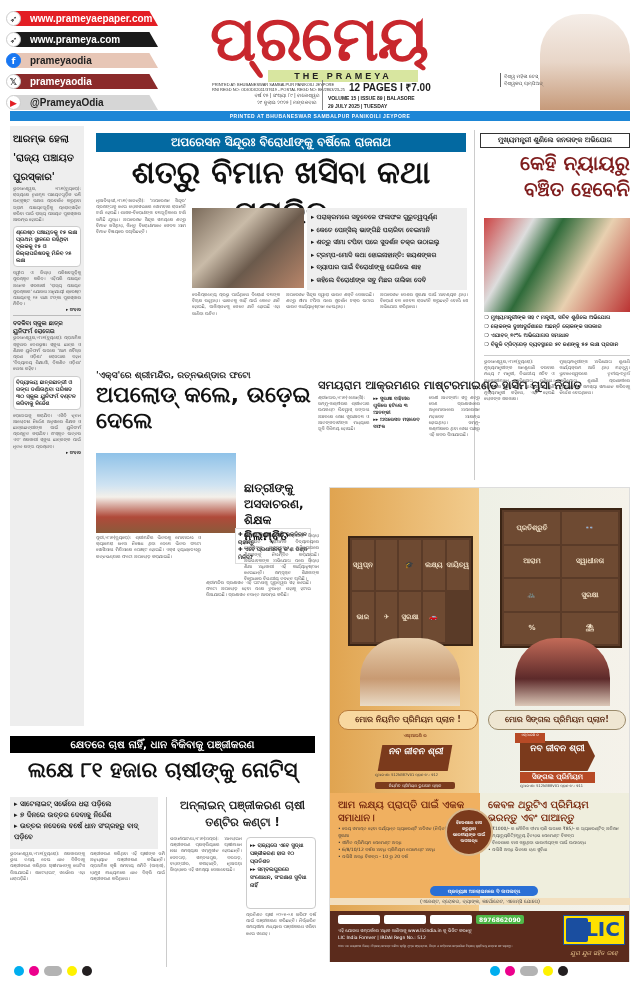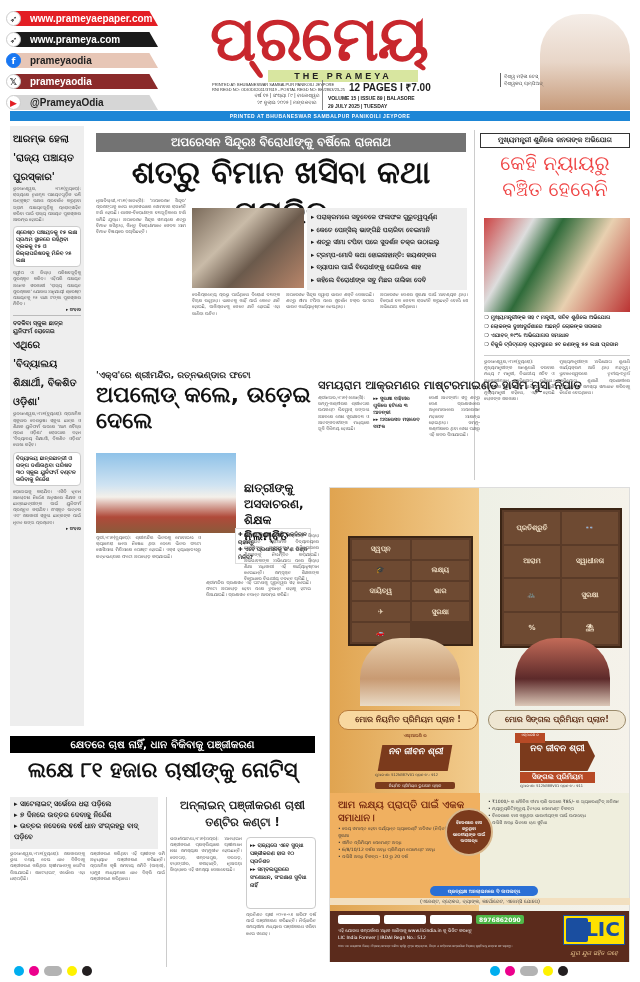--- a/index.html
+++ b/index.html
@@ -26,33 +26,33 @@
 
   
   .left-col { position: absolute; left: 10px; top: 126px; width: 74px; height: 600px; background: #eeeeee; padding: 3px; }
   .left-col h3 { font-size: 10px; line-height: 19px; font-weight: bold; color: #111; }
   .body-txt { font-size: 4.5px; line-height: 6.2px; color: #444; text-align: justify; }
   .callout { border: 1px solid #ccc; border-radius: 4px; background: #fff; padding: 2px; margin: 3px 0; font-size: 5.5px; line-height: 7px; font-weight: bold; }
   .kicker { font-size: 6px; line-height: 8px; font-weight: bold; margin-top: 3px; }
   .sep { border-top: 1px solid #bbb; margin: 3px 0; }
 
   
-  .red-strap { position: absolute; left: 96px; top: 133px; width: 370px; height: 19px; background: #737373; color: #fff; font-size: 12px; font-weight: bold; line-height: 19px; text-align: center; }
+  .red-strap { position: absolute; left: 96px; top: 133px; width: 370px; height: 19px; background: #0369a1; color: #fff; font-size: 12px; font-weight: bold; line-height: 19px; text-align: center; }
   .lead-head { position: absolute; left: 96px; top: 152px; width: 370px; height: 40px; font-size: 31px; font-weight: bold; line-height: 40px; text-align: center; color: #111; }
   .lead-body-1 { position: absolute; left: 96px; top: 198px; width: 90px; height: 168px; }
   .lead-photo { position: absolute; left: 192px; top: 208px; width: 112px; height: 80px; background: linear-gradient(135deg, #7a6a5a 0%, #c9bba8 35%, #6b5a4c 60%, #b9866a 100%); }
   .lead-bullets { position: absolute; left: 307px; top: 208px; width: 160px; height: 82px; background: #eeeeee; padding: 3px 4px; }
   .lead-bullets li { list-style: none; font-size: 6.5px; line-height: 12.5px; font-weight: bold; }
   .lead-bullets li:before { content: "▸ "; }
   .lead-cols { position: absolute; left: 192px; top: 292px; width: 276px; height: 75px; display: flex; gap: 6px; }
   .lead-cols .body-txt { flex: 1; }
 
   
   .cm-strap { position: absolute; left: 480px; top: 133px; width: 150px; height: 15px; border: 1.5px solid #333; font-size: 7px; font-weight: bold; text-align: center; line-height: 12px; }
-  .cm-head { position: absolute; left: 480px; top: 150px; width: 150px; font-size: 20px; line-height: 26px; font-weight: normal; text-align: center; color: #ef4444; }
+  .cm-head { position: absolute; left: 480px; top: 150px; width: 150px; font-size: 20px; line-height: 26px; font-weight: bold; text-align: right; color: #7f1d1d; }
   .cm-photo { position: absolute; left: 484px; top: 218px; width: 146px; height: 94px; background: linear-gradient(120deg, #c44 0%, #ddd 25%, #2f6b3a 40%, #e8d0b0 65%, #b33 100%); }
   .cm-bullets { position: absolute; left: 484px; top: 313px; width: 146px; }
   .cm-bullets li { list-style: none; font-size: 5.5px; line-height: 9px; font-weight: bold; }
   .cm-bullets li:before { content: "❍ "; }
   .cm-cols { position: absolute; left: 484px; top: 355px; width: 146px; height: 122px; display: flex; gap: 5px; border-top: 1px solid #ccc; padding-top: 3px; }
   .cm-cols .body-txt { flex: 1; }
 
   
   .temple-kicker { position: absolute; left: 96px; top: 370px; width: 215px; font-size: 9px; font-weight: bold; }
   .temple-head { position: absolute; left: 96px; top: 382px; width: 215px; font-size: 22px; line-height: 26px; font-weight: bold; color: #111; }
@@ -72,21 +72,21 @@
 
   
   .stud-head { position: absolute; left: 244px; top: 480px; width: 75px; font-size: 12px; line-height: 16px; font-weight: bold; color: #111; }
   .stud-body { position: absolute; left: 244px; top: 533px; width: 75px; height: 190px; }
 
   
   .ad { position: absolute; left: 329px; top: 487px; width: 301px; height: 475px; background: linear-gradient(90deg, #e0a450 0%, #f2cc8e 50%, #eef0e6 50%, #f5f2ea 100%); border: 1px solid #ddd; }
   .ad .left-title { position: absolute; left: 18px; top: 12px; width: 120px; font-size: 12px; line-height: 15px; font-weight: bold; color: #fff; text-align: center; }
   .ad .shelf { position: absolute; background: #5a3b28; border: 2px solid #3b2515; display: grid; gap: 2px; padding: 2px; }
   .ad .shelf div { background: #6e4a32; color: #f1e0c6; font-size: 7px; font-weight: bold; display: flex; align-items: center; justify-content: center; }
-  .ad .shelf-l { left: 18px; top: 48px; width: 125px; height: 110px; grid-template-columns: 1fr 1fr; }
+  .ad .shelf-l { left: 18px; top: 48px; width: 125px; height: 110px; grid-template-columns: 1fr 1fr 1fr 1fr 1fr; }
   .ad .shelf-r { left: 170px; top: 20px; width: 122px; height: 140px; grid-template-columns: 1fr 1fr; }
   .ad .family { position: absolute; left: 30px; top: 150px; width: 100px; height: 68px; background: linear-gradient(180deg, #e8cfae 0%, #c89a72 60%, #eadbc6 100%); border-radius: 40px 40px 0 0; }
   .ad .couple { position: absolute; left: 185px; top: 150px; width: 95px; height: 68px; background: linear-gradient(180deg, #c36b58 0%, #5d2a2a 60%, #dcc8b8 100%); border-radius: 40px 40px 0 0; }
   .ad .plan-btn { position: absolute; top: 222px; height: 20px; border-radius: 10px; font-size: 8px; font-weight: bold; color: #5a2a12; display: flex; align-items: center; justify-content: center; }
   .ad .plan-l { left: 8px; width: 140px; background: #f8d8a0; border: 1px solid #b87b3a; }
   .ad .plan-r { left: 158px; width: 138px; background: #efe6d2; border: 1px solid #9a8a6a; }
   .ad .logo-l { position: absolute; left: 40px; top: 245px; width: 90px; height: 58px; }
   .ad .logo-l .boxd { position: absolute; left: 10px; top: 12px; width: 70px; height: 26px; background: #7b3a1c; color: #fff; font-size: 9px; font-weight: bold; text-align: center; line-height: 13px; transform: skewX(-10deg); }
   .ad .logo-l .small { position: absolute; left: 0; top: 0; width: 90px; font-size: 4.5px; text-align: center; font-weight: bold; color: #7b3a1c; }
   .ad .logo-l .uin { position: absolute; left: 5px; top: 40px; width: 80px; font-size: 3.5px; color: #333; }
@@ -191,21 +191,20 @@
   <h3>ଆରମ୍ଭ ହେଲା 'ରାଜ୍ୟ ପଞ୍ଚାୟତ ପୁରସ୍କାର'</h3>
   <div class="body-txt">ଭୁବନେଶ୍ୱର, ୨୮ା୭(ବ୍ୟୁରୋ): ରାଜ୍ୟରେ ତୃଣମୂଳ ପଞ୍ଚାୟତଗୁଡ଼ିକ ଭଳି ଉତ୍କୃଷ୍ଟ ଦକ୍ଷତା ପ୍ରଦର୍ଶନ କରୁଥିବା ଗ୍ରାମ ପଞ୍ଚାୟତଗୁଡ଼ିକୁ ପ୍ରୋତ୍ସାହିତ କରିବା ପାଇଁ ରାଜ୍ୟ ପଞ୍ଚାୟତ ପୁରସ୍କାର ଆରମ୍ଭ ହୋଇଛି।</div>
   <div class="callout">
     <div>ଶ୍ରେଷ୍ଠ ପଞ୍ଚାୟତକୁ ୧୫ ଲକ୍ଷ</div>
     <div>ପ୍ରଥମ ସ୍ଥାନରେ ରହିଥିବା ବ୍ଲକକୁ ୧୫ ଓ ଜିଲ୍ଲାପରିଷଦକୁ ମିଳିବ ୨୫ ଲକ୍ଷ</div>
   </div>
   <div class="body-txt">ଦ୍ୱୀପ ଓ ଜିଲ୍ଲା ପରିଷଦଗୁଡ଼ିକୁ ପୁରସ୍କୃତ କରିବ। ଏହିପରି ପଞ୍ଚାୟତ ଅନେକ ସରକାରୀ 'ରାଜ୍ୟ ପଞ୍ଚାୟତ ପୁରସ୍କାର' ଯୋଜନା ଅନୁଯାୟୀ ଶ୍ରେଷ୍ଠ ପଞ୍ଚାୟତକୁ ୧୫ ଲକ୍ଷ ଟଙ୍କା ପୁରସ୍କାର ମିଳିବ।</div>
   <div class="byline">▸ ସଂବାଦ</div>
   <div class="sep"></div>
   <div class="kicker">ବଦଳିବା ସ୍କୁଲ ଛାତ୍ର ୟୁନିଫର୍ମ ରୋଗେଇ</div>
-  <h3>ଏଥିରେ 'ବିଦ୍ୟାଲୟ ଶିକ୍ଷାର୍ଥୀ, ବିକଶିତ ଓଡ଼ିଶା'</h3>
   <div class="body-txt">ଭୁବନେଶ୍ୱର,୨୮ା୭(ବ୍ୟୁରୋ): ପ୍ରାଥମିକ ସ୍କୁଲର ବେଶଭୂଷା ସ୍କୁଲ ଛାତ୍ର ଓ ଶିକ୍ଷକ ୟୁନିଫର୍ମ ଉପରେ 'ଆମ ସର୍ବିଜ୍ଜ ପ୍ରଣ ଓଡ଼ିଶା' ରୋଜଗାର ବହନ 'ବିଦ୍ୟାଳୟ ଶିକ୍ଷାର୍ଥୀ, ବିକଶିତ ଓଡ଼ିଶା' ଲେଖା ରହିବ।</div>
   <div class="callout">
     <div>ବିଦ୍ୟାଳୟ ଛାତ୍ରଛାତ୍ରୀ ଓ ରଙ୍ଗ ଦର୍ଶାଉଥିବା ପରିଷଦ</div>
     <div>୩୦ ସ୍କୁଲ ୟୁନିଫର୍ମ ବଣ୍ଟନ କରିବାକୁ ନିର୍ଦ୍ଦେଶ</div>
   </div>
   <div class="body-txt">ରୋଗେଇକୁ କରାଯିବ। ଏସିବି ନୂତନ ଆଲୋଚନା ନିର୍ଦ୍ଦେଶ ଅନୁସାରେ ଶିକ୍ଷକ ଓ ଛାତ୍ରଛାତ୍ରୀଙ୍କ ପାଇଁ ୟୁନିଫର୍ମ ପ୍ରସ୍ତୁତ କରାଯିବ। ସଂସ୍କୃତ ଉତ୍ତର ଏବଂ ସରକାରୀ ସ୍କୁଲ ଛାତ୍ରଙ୍କ ପାଇଁ ନୂତନ ରଙ୍ଗ ପ୍ରସ୍ତାବ।</div>
   <div class="byline">▸ ସଂବାଦ</div>
 </div>
 
 <div class="red-strap">ଅପରେସନ ସିନ୍ଦୂରଃ ବିରୋଧୀଙ୍କୁ ବର୍ଷିଲେ ରାଜନାଥ</div>
@@ -310,20 +309,21 @@
   <div class="feat-l">
     <h4>ଆମ ଲକ୍ଷ୍ୟ ପ୍ରାପ୍ତି ପାଇଁ ଏକକ ସମାଧାନ।</h4>
     <ul>
       <li>ଦେୟ ସମାପ୍ତ ହେବା ପର୍ଯ୍ୟନ୍ତ ଗ୍ୟାରେଣ୍ଟି ଅଡିସନ (ନିଶ୍ଚିତ) ଓ ମୃତ୍ୟୁ ସୁରକ୍ଷା</li>
       <li>ସୀମିତ ପ୍ରିମିୟମ ପେମେଣ୍ଟ ଅବଧି</li>
       <li>6/8/10/12 ବର୍ଷର ଅବଧି ପ୍ରିମିୟମ ପେମେଣ୍ଟ ଅବଧି</li>
       <li>ପଲିସି ଅବଧି ବିକଳ୍ପ - 10 ରୁ 20 ବର୍ଷ</li>
     </ul>
   </div>
   <div class="feat-r">
+    <h4>କେବଳ ଥରୁଟିଏ ପ୍ରିମିୟମ ଭରନ୍ତୁ ଏବଂ ପାଆନ୍ତୁ</h4>
     <ul>
       <li>₹1000/- ର ମୌଳିକ ବୀମା ରାଶି ଉପରେ ₹85/- ର ଗ୍ୟାରେଣ୍ଟିଡ୍ ଅଡିସନ</li>
       <li>ମ୍ୟାଚ୍ୟୁରିଟି/ମୃତ୍ୟୁ ହିତଲାଭ ପେମେଣ୍ଟ ବିକଳ୍ପ</li>
       <li>ବିଦେଶରେ ବାସ କରୁଥିବା ଭାରତୀୟଙ୍କ ପାଇଁ ଉପଲବ୍ଧ</li>
       <li>ପଲିସି ଅବଧି ଭିତରେ ଋଣ ସୁବିଧା</li>
     </ul>
   </div>
   <div class="badge">ବିଦେଶରେ ବାସ କରୁଥିବା ଭାରତୀୟଙ୍କ ପାଇଁ ଉପଲବ୍ଧ</div>
   <div class="online">ପ୍ରତ୍ୟକ୍ଷ ଅନଲାଇନରେ ବି ଉପଲବ୍ଧ</div>
   <div class="channels">(ଏଜେଣ୍ଟ, ବ୍ରୋକର, ବ୍ୟାଙ୍କ, କର୍ପୋରେଟ, ଏଜେନ୍ସି ଯୋଗେ)</div>

